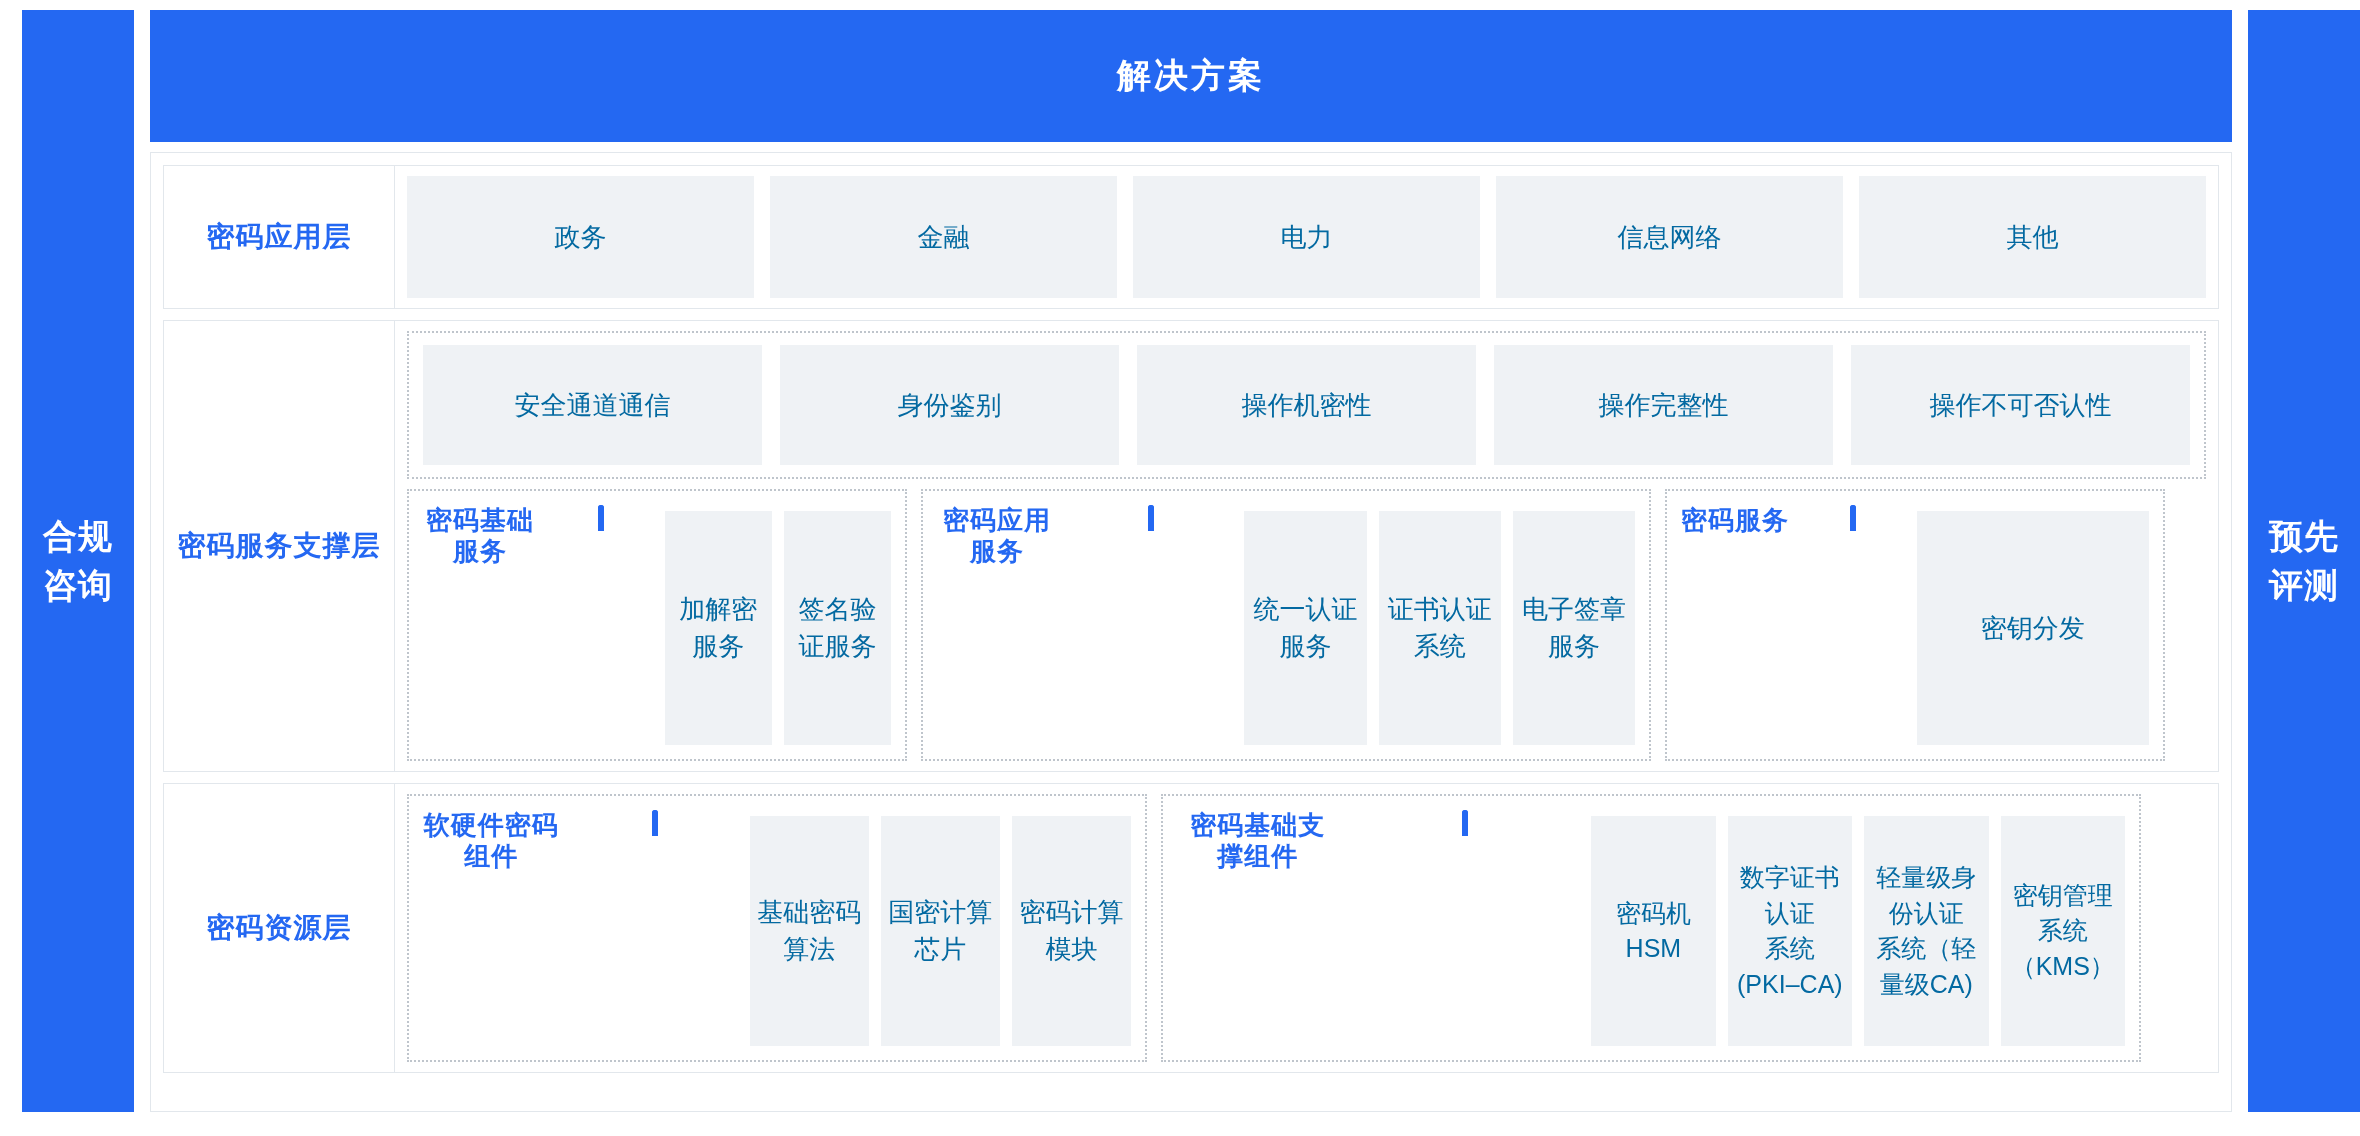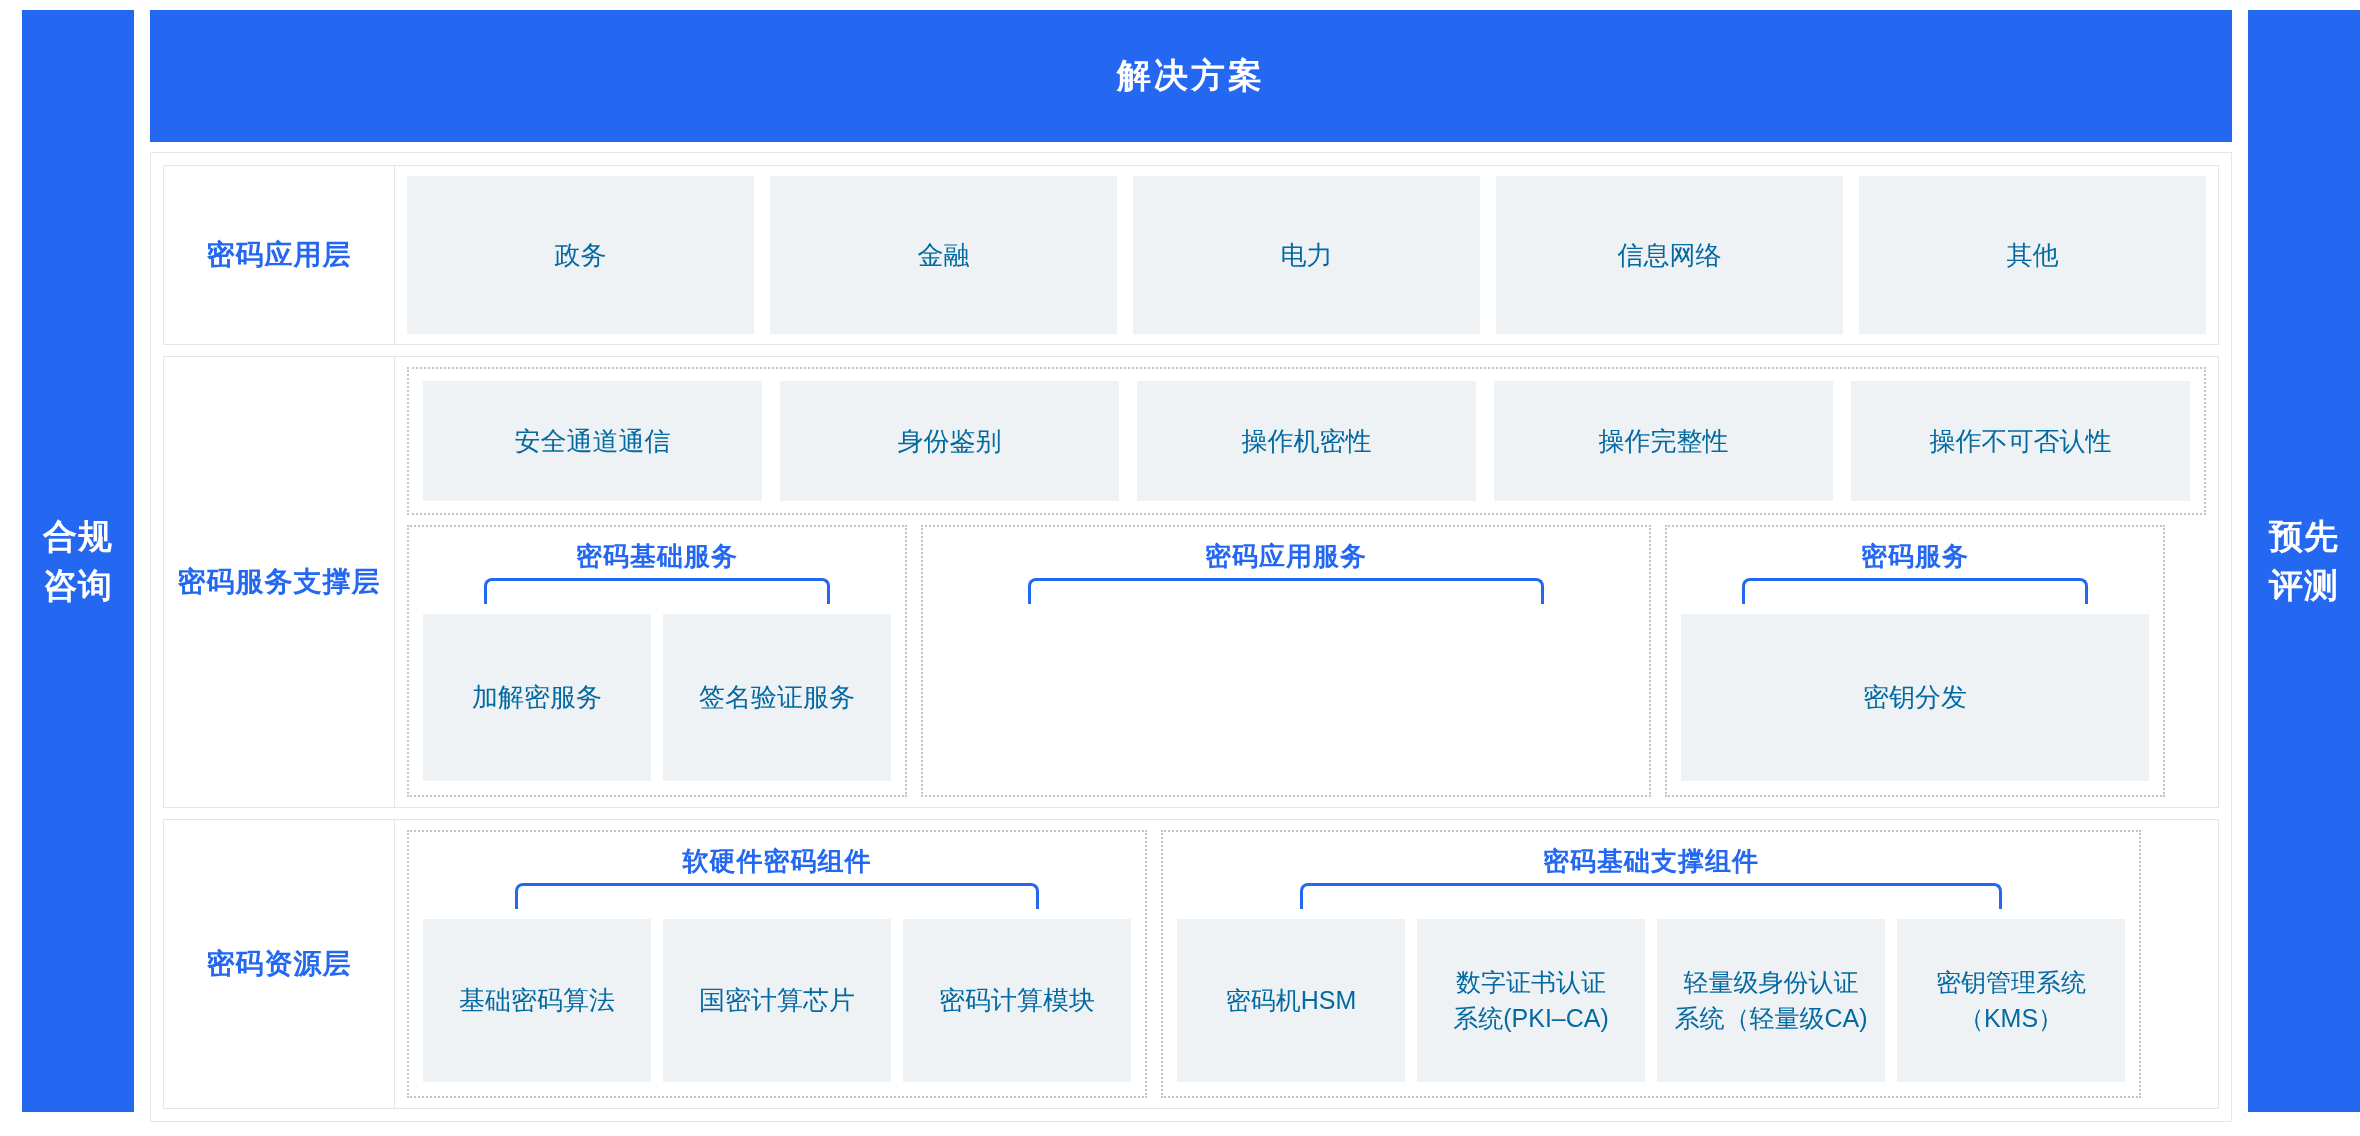--- a/index.html
+++ b/index.html
@@ -58,21 +58,21 @@
     gap:11px;
   }
 
   
   .layer{
     display:flex;
     border:1px solid #E2E7EC;
     box-sizing:border-box;
     flex:0 0 auto;
   }
-  .layer-app{height:180px;}
+  .layer-app{height:144px;}
   .layer-svc{height:452px;}
   .layer-res{height:290px;}
 
   .layer-label{
     width:230px;flex:0 0 auto;
     border-right:1px solid #E2E7EC;
     display:flex;align-items:center;justify-content:center;
     text-align:center;
     color:#2468F2;font-size:28px;font-weight:700;line-height:1.5;
     letter-spacing:1px;
@@ -112,21 +112,21 @@
   }
 
   .capability-band{flex:0 0 auto;height:148px;}
   .capability-band .tile-row{gap:18px;}
 
   
   .group-row{
     display:flex;gap:14px;flex:1 1 auto;align-items:stretch;
   }
   .group{
-    display:flex;flex-direction:column;
+    display:flex;flex-direction:row;
     box-sizing:border-box;
     padding:10px 14px 14px 14px;
   }
   .g-basic{flex:0 0 500px;}
   .g-app{flex:0 0 730px;}
   .g-key{flex:0 0 500px;}
   .g-comp-a{flex:0 0 980px;}
   .g-comp-b{flex:0 0 740px;}
 
   .group-title{
@@ -201,20 +201,25 @@
               <div class="bracket"></div>
               <div class="group-tiles">
                 <div class="tile">加解密服务</div>
                 <div class="tile">签名验证服务</div>
               </div>
             </div>
 
             <div class="dotted group g-app">
               <div class="group-title">密码应用服务</div>
               <div class="bracket"></div>
+              <div class="group-tiles">
+                <div class="tile">统一认证服务</div>
+                <div class="tile">证书认证系统</div>
+                <div class="tile">电子签章服务</div>
+              </div>
             </div>
 
             <div class="dotted group g-key">
               <div class="group-title">密码服务</div>
               <div class="bracket"></div>
               <div class="group-tiles">
                 <div class="tile">密钥分发</div>
               </div>
             </div>
 

